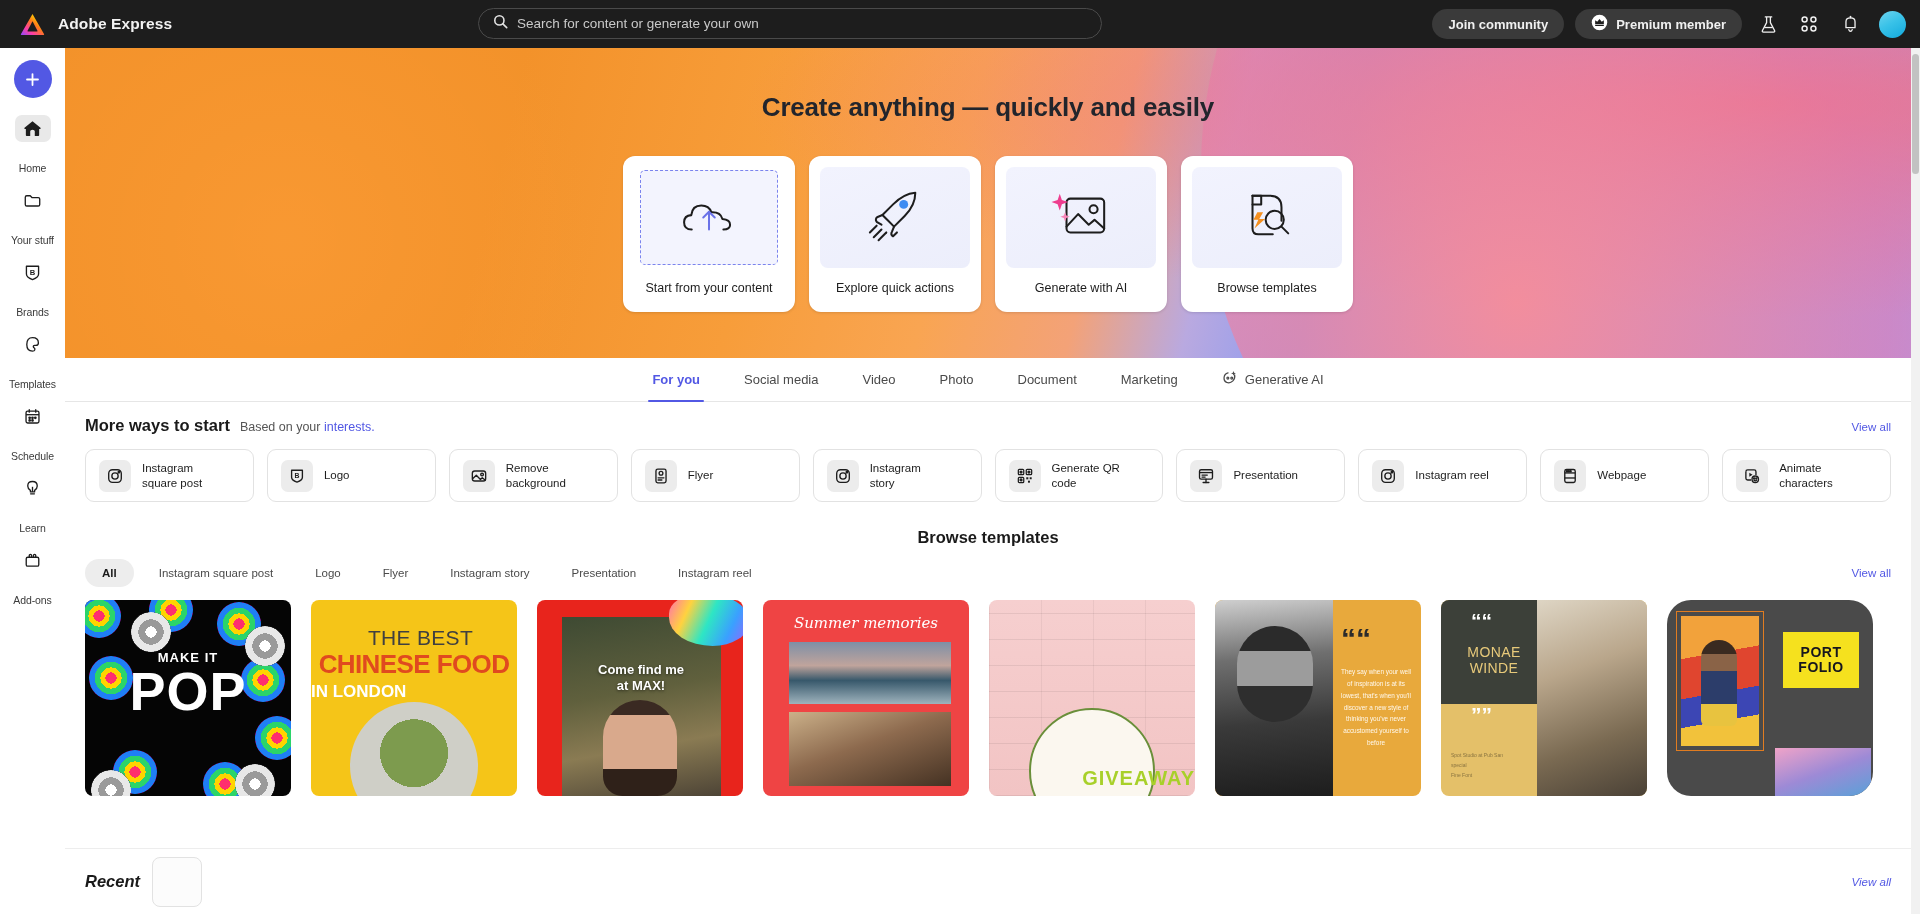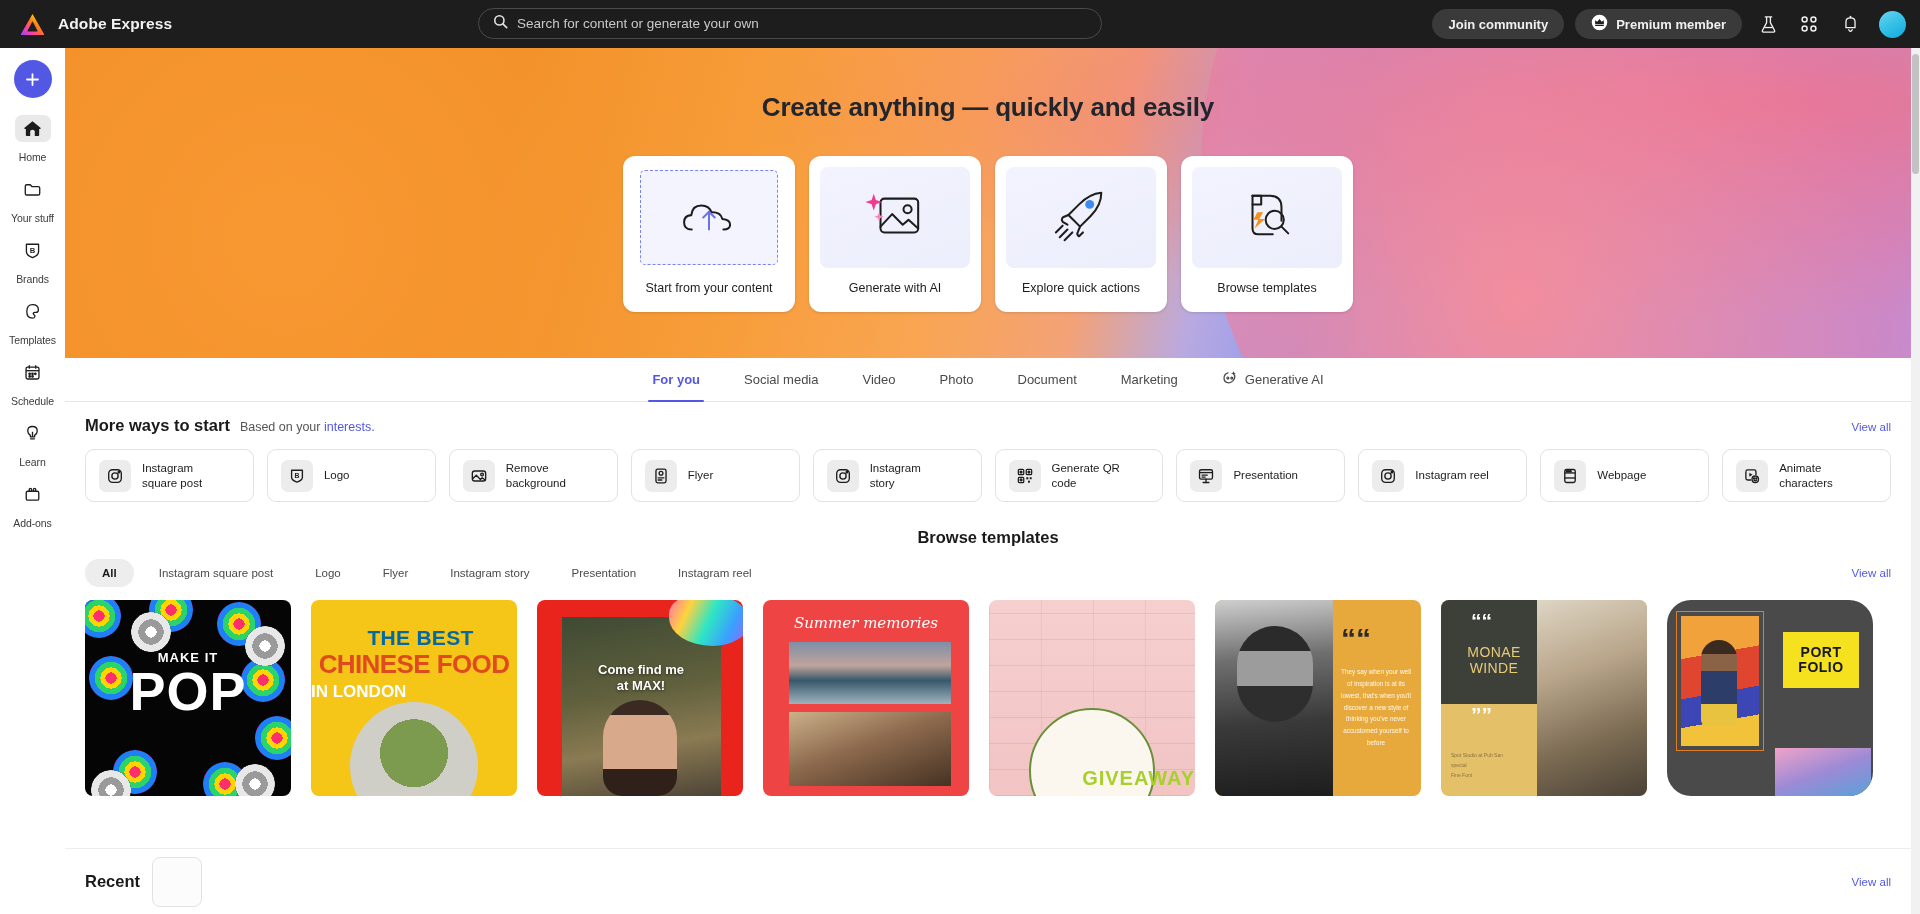--- a/index.html
+++ b/index.html
@@ -46,21 +46,21 @@
     padding-top:12px; z-index:40;
   }
   .fab {
     width:38px; height:38px; border-radius:50%; background:#5258e4;
     display:flex; align-items:center; justify-content:center;
     color:#fff; font-size:23px; font-weight:300; cursor:pointer; margin-bottom:13px;
     line-height:1;
   }
   .rail-item {
     width:60px; display:flex; flex-direction:column; align-items:center;
-    gap:9px; padding:4px 0 9px; cursor:pointer;
+    gap:20px; padding:4px 0 9px; cursor:pointer;
   }
   .rail-ico {
     width:36px; height:27px; border-radius:7px;
     display:flex; align-items:center; justify-content:center;
   }
   .rail-item.active .rail-ico { background:#e9e9e9; }
   .rail-lbl { font-size:10.5px; color:#3b3b3b; letter-spacing:-.1px; }
 
   
   .hero {
@@ -153,22 +153,22 @@
   .t-pop { background:#050505; }
   .t-pop .burst { position:absolute; width:44px; height:44px; border-radius:50%;
      background:radial-gradient(circle,#ff2f6e 0 18%,#ffd400 18% 34%,#2bd46a 34% 52%,#1f7ff5 52% 70%,#a02bd4 70% 100%);
      filter:blur(.3px); }
   .t-pop .gray { position:absolute; width:40px; height:40px; border-radius:50%;
      background:radial-gradient(circle,#fff 0 20%,#9a9a9a 20% 45%,#e8e8e8 45% 70%,#707070 70% 100%); }
   .t-pop .txt { position:absolute; left:0; right:0; top:50px; text-align:center; color:#fff;
      font-weight:bold; letter-spacing:1px; z-index:3; }
 
   .t-food { background:#f5c518; }
-  .t-food .l1 { position:absolute; top:26px; left:0; right:0; text-align:center; color:#0369a1;
-     font-size:21px; font-weight:bold; letter-spacing:.3px;padding-left:13px; }
+  .t-food .l1 { position:absolute; top:26px; left:0; right:0; text-align:center; color:#404040;
+     font-size:21px; font-weight:normal; letter-spacing:.3px;padding-left:13px; }
   .t-food .l2 { position:absolute; top:49px; left:0; right:0; text-align:center; color:#e04a1f;
      font-size:26px; font-weight:bold; letter-spacing:-.6px; }
   .t-food .l3 { position:absolute; top:82px; left:0; right:0; text-align:left; color:#fff;
      font-size:17px; font-weight:bold; }
   .t-food .bowl { position:absolute; bottom:-34px; left:50%; transform:translateX(-50%);
      width:128px; height:128px; border-radius:50%;
      background:radial-gradient(circle at 50% 40%,#7d9b4e 0 34%,#cfcfc7 34% 100%); }
 
   .t-max { background:#e8241c; }
   .t-max .ph { position:absolute; left:25px; top:17px; right:22px; bottom:0;
@@ -228,21 +228,21 @@
   .t-port .pf { position:absolute; right:14px; top:32px; width:76px; height:56px; background:#f5e11e;
      display:flex; flex-direction:column; align-items:center; justify-content:center;
      color:#15161e; font-size:14px; font-weight:bold; line-height:1.05; letter-spacing:.5px; }
   .t-port .sky { position:absolute; right:2px; bottom:-10px; width:96px; height:58px;
      background:linear-gradient(160deg,#f0a3c8 0%,#9d8ad6 45%,#4aa6d8 100%); }
 
   
   .recentbar {
     position:absolute; left:65px; bottom:0; width:1846px; height:66px;
     background:#fff; border-top:1px solid #ededed;
-    display:flex; align-items:center; padding:0 20px; gap:12px; z-index:30;
+    display:flex; align-items:center; padding:0 20px; gap:12px; z-index:30;font-style:italic;
   }
   .recent-ttl { font-size:16.5px; font-weight:bold; }
   .recent-thumb { width:50px; height:50px; border:1px solid #e2e2e2; border-radius:8px; background:#fcfcfc; cursor:pointer; }
 
   
   .sbtrack { position:absolute; right:0; top:48px; width:9px; height:866px; background:#f1f1f1; z-index:60; }
   .sbthumb { position:absolute; right:1px; top:54px; width:7px; height:120px; background:#c2c2c2; border-radius:4px; z-index:61; cursor:pointer; }
 </style>
 </head>
 <body>
@@ -414,47 +414,47 @@
             <polyline points="26,23.5 32,17.5 38,23.5" stroke="#6a72e8"></polyline>
           </svg>
         </div>
       </div>
       <div class="card-lbl">Start from your content</div>
     </div>
 
     <div class="card">
       <div class="card-art">
         <span>
-          <svg width="62" height="56" viewBox="0 0 64 58" fill="none" stroke="#1d1d1d" stroke-width="2.1" stroke-linejoin="round">
-            <rect x="17" y="11" width="39" height="35" rx="4"></rect>
-            <circle cx="45" cy="22" r="4.2"></circle>
-            <path d="M17 40 L29 27 L40 38 L46 33 L56 42" stroke-linecap="round"></path>
-            <path d="M10 6 L12.2 12.4 L18.6 14.6 L12.2 16.8 L10 23.2 L7.8 16.8 L1.4 14.6 L7.8 12.4 Z" fill="#ee3d8e" stroke="none"></path>
-            <path d="M15.5 25 L16.8 28.6 L20.4 29.9 L16.8 31.2 L15.5 34.8 L14.2 31.2 L10.6 29.9 L14.2 28.6 Z" fill="#f785b8" stroke="none"></path>
-          </svg>
-        </span>
-      </div>
-      <div class="card-lbl">Generate with AI</div>
-    </div>
-
-    <div class="card">
-      <div class="card-art">
-        <span>
           <svg width="60" height="58" viewBox="0 0 62 60" fill="none" stroke="#1d1d1d" stroke-width="2.1" stroke-linecap="round" stroke-linejoin="round">
             <path d="M52 6 Q40 7 29 18 L18 29 L24 35 L30 41 L41 30 Q52 19 52 6 Z"></path>
             <circle cx="40" cy="18" r="4.6" fill="#3d8bf2" stroke="none"></circle>
             <path d="M18 29 L13 31 Q10 33 12 36 L17 39"></path>
             <path d="M30 41 L28 46 Q26 49 29 51 L33 47"></path>
             <line x1="9" y1="52" x2="17" y2="44"></line>
               <line x1="14" y1="55" x2="22" y2="47"></line>
               <line x1="5" y1="47" x2="12" y2="40"></line>
           </svg>
         </span>
       </div>
       <div class="card-lbl">Explore quick actions</div>
+    </div>
+
+    <div class="card">
+      <div class="card-art">
+        <span>
+          <svg width="62" height="56" viewBox="0 0 64 58" fill="none" stroke="#1d1d1d" stroke-width="2.1" stroke-linejoin="round">
+            <rect x="17" y="11" width="39" height="35" rx="4"></rect>
+            <circle cx="45" cy="22" r="4.2"></circle>
+            <path d="M17 40 L29 27 L40 38 L46 33 L56 42" stroke-linecap="round"></path>
+            <path d="M10 6 L12.2 12.4 L18.6 14.6 L12.2 16.8 L10 23.2 L7.8 16.8 L1.4 14.6 L7.8 12.4 Z" fill="#ee3d8e" stroke="none"></path>
+            <path d="M15.5 25 L16.8 28.6 L20.4 29.9 L16.8 31.2 L15.5 34.8 L14.2 31.2 L10.6 29.9 L14.2 28.6 Z" fill="#f785b8" stroke="none"></path>
+          </svg>
+        </span>
+      </div>
+      <div class="card-lbl">Generate with AI</div>
     </div>
 
     <div class="card">
       <div class="card-art">
         <span>
           <svg width="58" height="56" viewBox="0 0 60 58" fill="none" stroke="#1d1d1d" stroke-width="2.1" stroke-linecap="round" stroke-linejoin="round">
             <path d="M15 8 L33 8 Q45 8 45 20 L45 34"></path>
             <path d="M15 8 L15 42 Q15 48 21 48 L36 48"></path>
             <path d="M15 8 L24 8 L24 17 L15 17"></path>
             <circle cx="38" cy="33" r="9.4"></circle>

